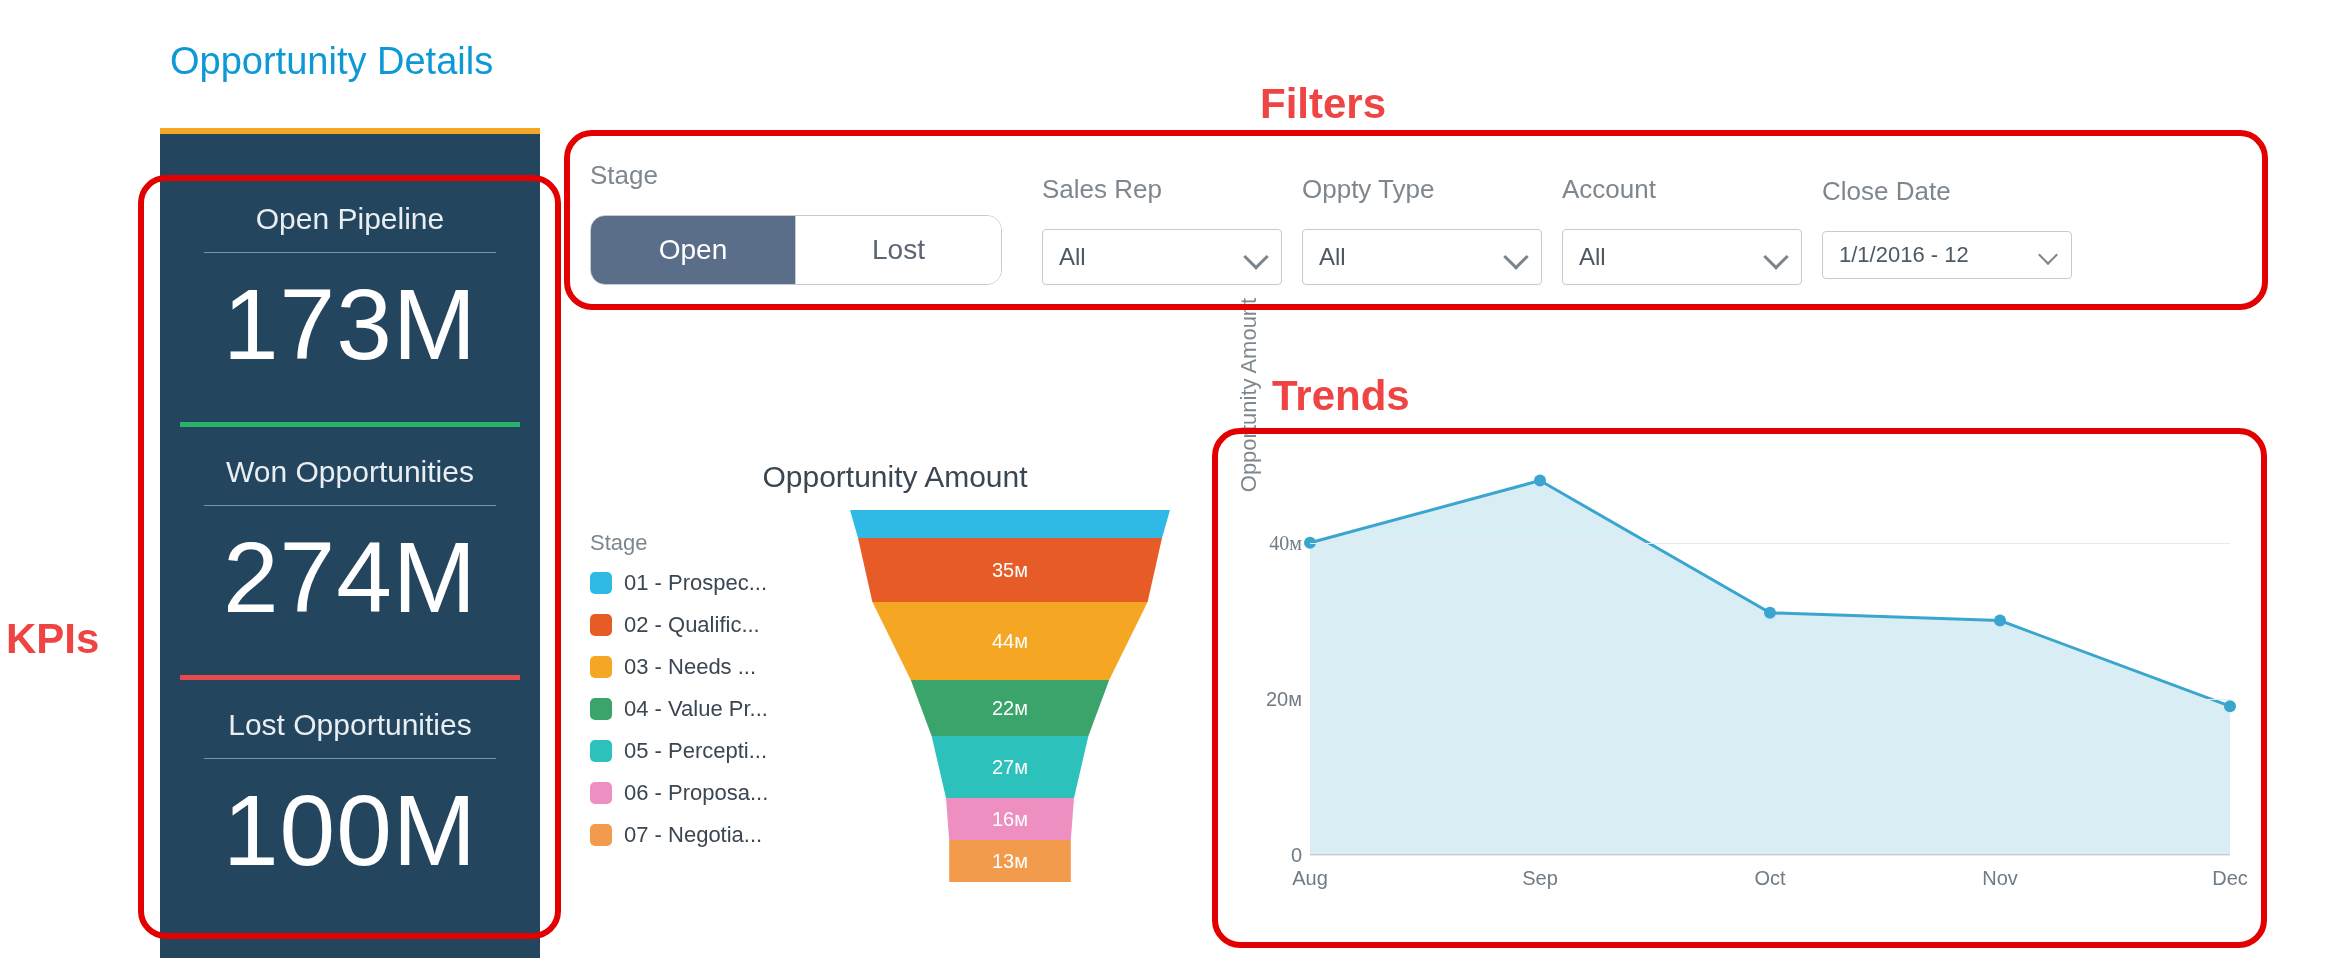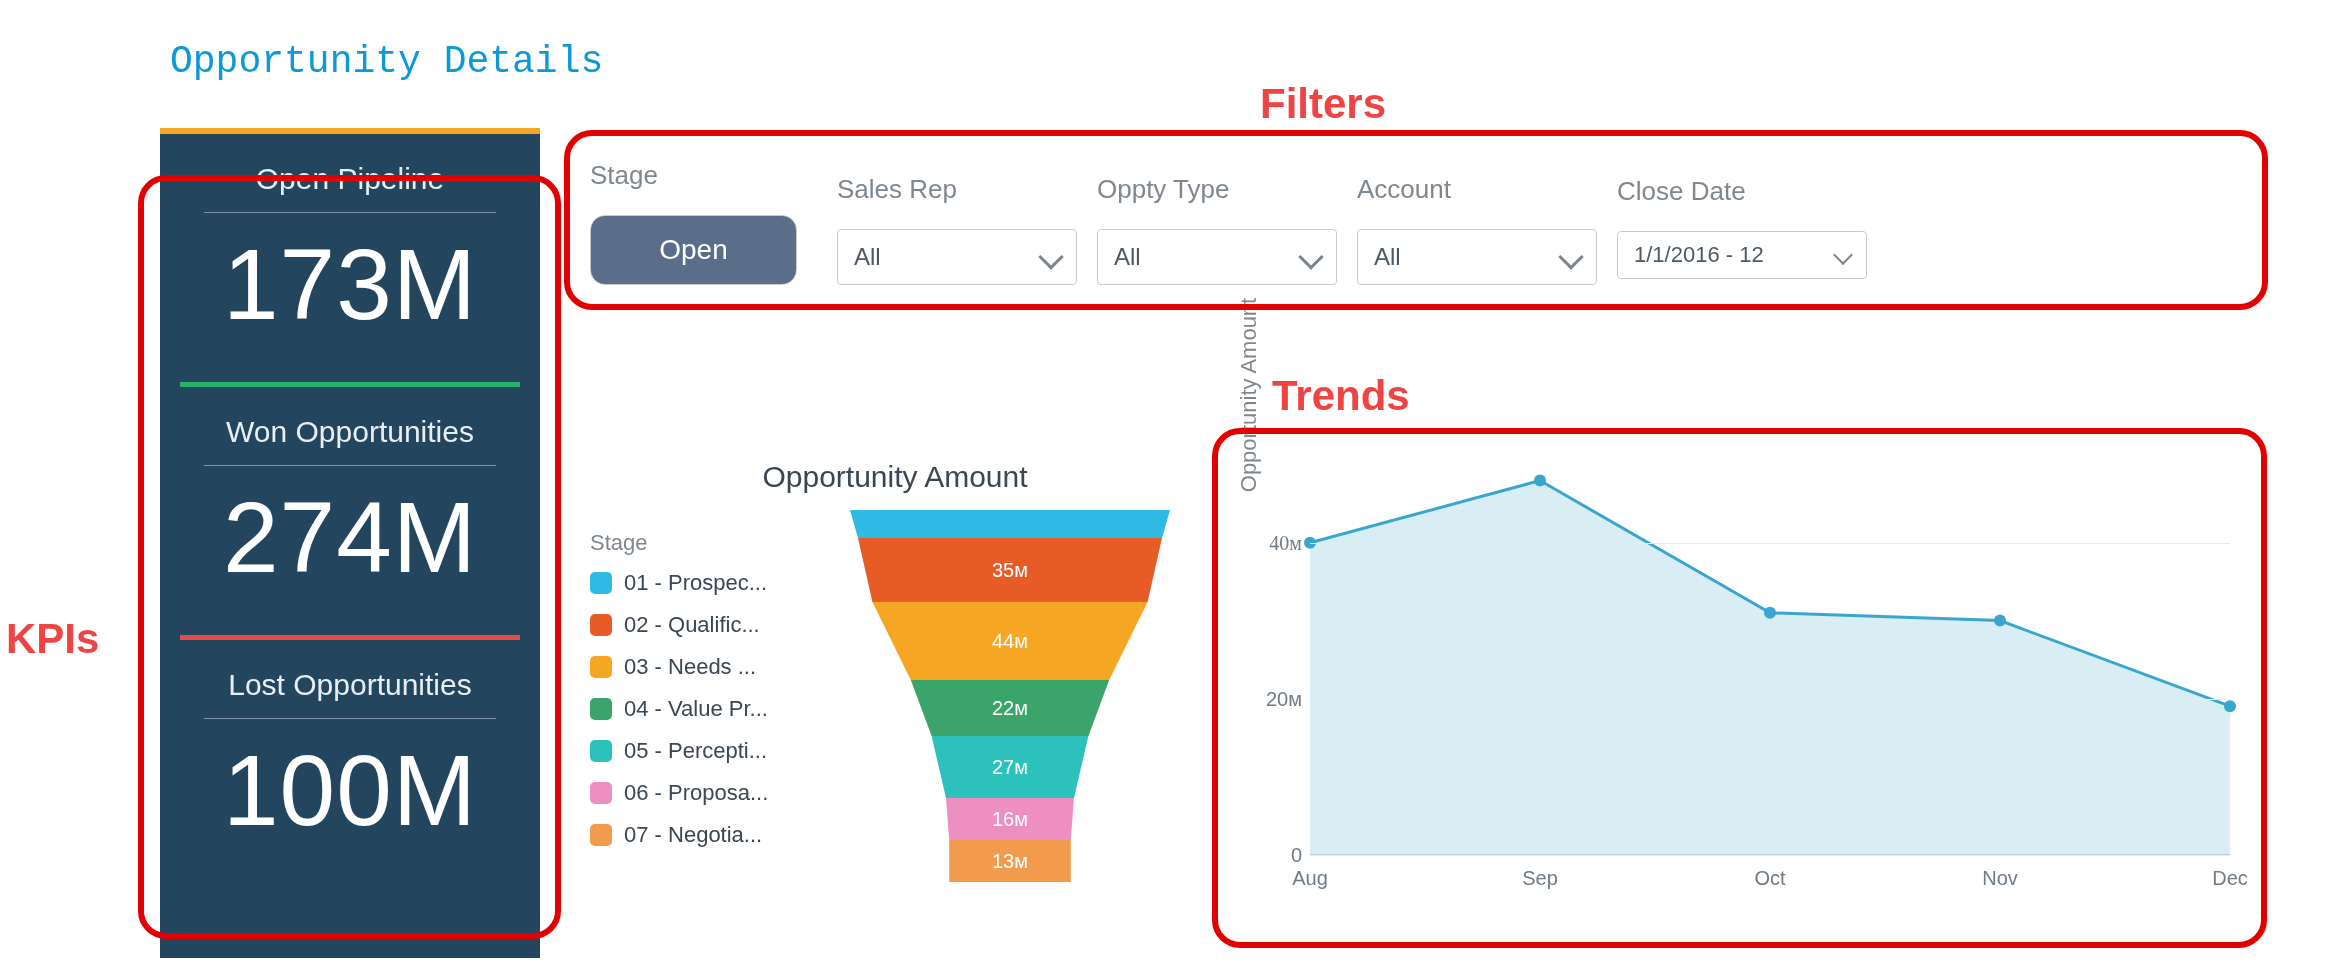--- a/index.html
+++ b/index.html
@@ -11,32 +11,32 @@
     position: relative;
     overflow: hidden;
   }
   .page-title {
     color: #0d98d6;
     font-size: 38px;
     font-weight: 400;
     position: absolute;
     left: 170px;
     top: 40px;
-    font-family: Liberation Mono, monospace;
   }
   
   .kpi-sidebar {
     position: absolute;
     left: 160px;
     top: 128px;
     width: 380px;
     height: 830px;
     background: #24455e;
     border-top: 6px solid #f5a623;
     color: #fff;
+    padding-top: 40px;
   }
   .kpi-box {
     border-top: 0;
     padding: 28px 30px 40px 30px;
     color: #fff;
   }
   .kpi-label {
     font-size: 30px;
     font-weight: 300;
     text-align: center;
@@ -261,20 +261,21 @@
     <div class="kpi-label-underline"></div>
     <div class="kpi-value">100M</div>
   </div>
 </div>
 
 <div class="filters">
   <div class="filter-col col-stage">
     <div class="filter-label">Stage</div>
     <div class="stage-toggle">
       <div class="stage-btn active">Open</div>
+      <div class="stage-btn">Lost</div>
     </div>
   </div>
   <div class="filter-col col-salesrep">
     <div class="filter-label">Sales Rep</div>
     <div class="dd">
       <span>All</span>
       <span class="chev"></span>
     </div>
   </div>
   <div class="filter-col col-oppty">

